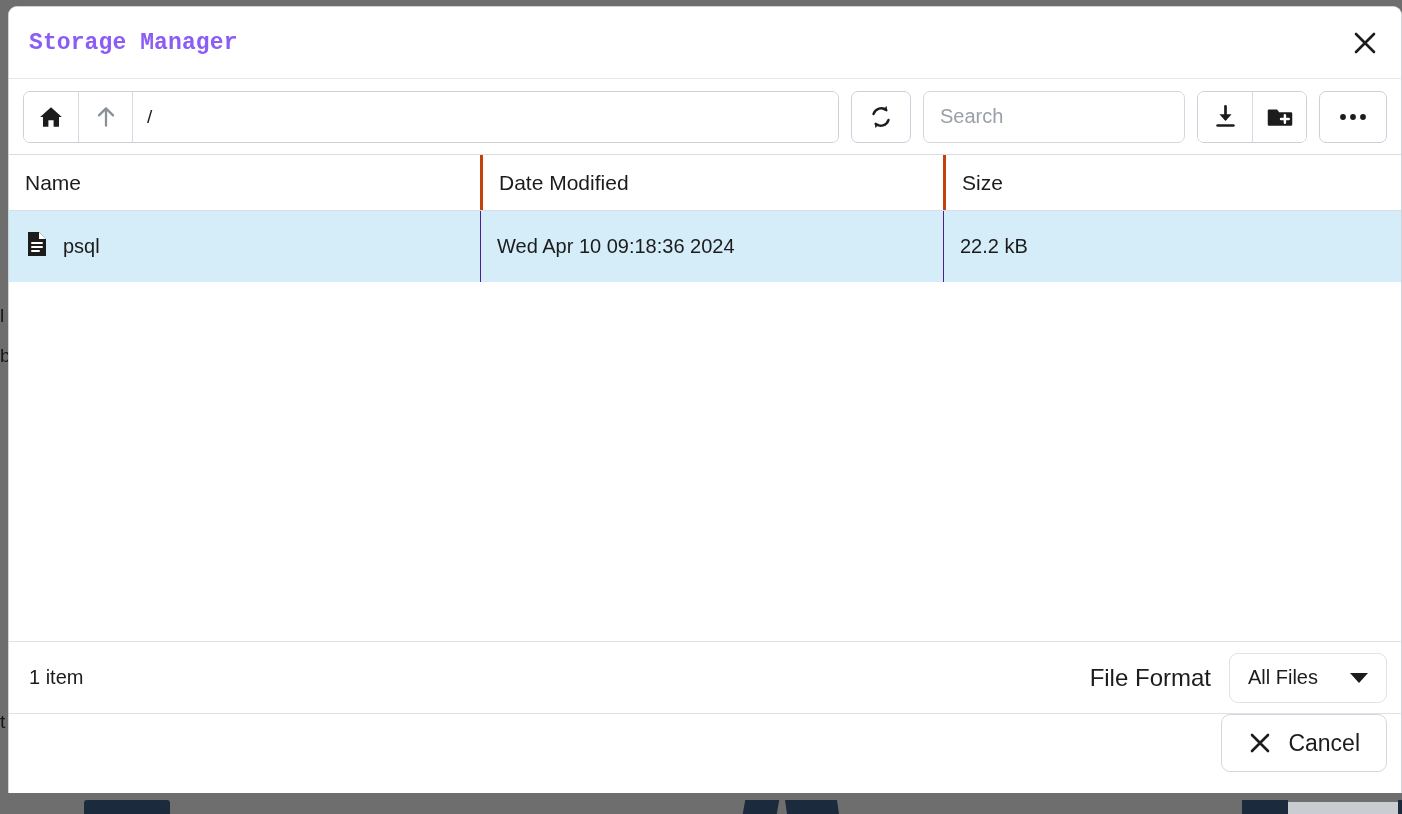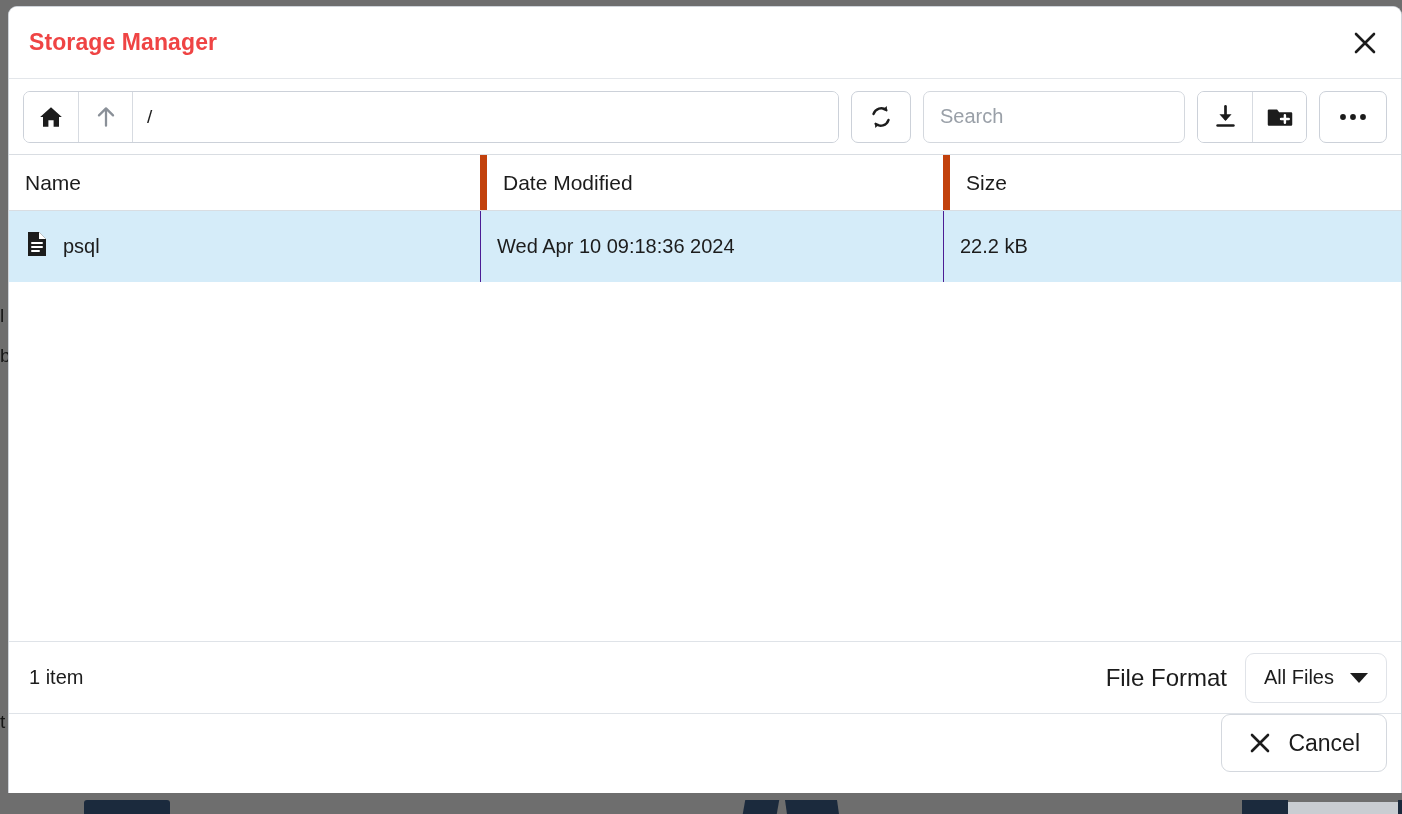--- a/index.html
+++ b/index.html
@@ -58,22 +58,23 @@
     display: flex;
     align-items: center;
     justify-content: space-between;
     padding: 0 14px 0 20px;
     border-bottom: 1px solid #e3e6ea;
     background: #fff;
   }
   #title-text {
     font-size: 23px;
     font-weight: bold;
-    color: #ef4444;
+    color: #8b5cf6;
     letter-spacing: .1px;
+    font-family: Liberation Mono, monospace;
   }
   #close-btn {
     width: 44px;
     height: 44px;
     display: flex;
     align-items: center;
     justify-content: center;
     background: none;
     border: none;
     cursor: pointer;
@@ -191,21 +192,21 @@
   }
   .th {
     display: flex;
     align-items: center;
     padding: 0 16px;
     font-size: 21px;
     font-weight: normal;
     color: #1c1c1c;
     cursor: pointer;
   }
-  .th + .th { border-left: 7px solid #c2410c; }
+  .th + .th { border-left: 3px solid #c2410c; }
   .col-name { width: 471px; flex: 0 0 471px; }
   .col-date { width: 463px; flex: 0 0 463px; }
   .col-size { flex: 1 1 auto; }
 
   #table-body { flex: 1 1 auto; min-height: 0; }
   .row {
     display: flex;
     height: 71px;
     cursor: pointer;
     text-align: center;
@@ -231,21 +232,21 @@
     padding: 0 14px 0 20px;
     border-top: 1px solid #dfe3e8;
     background: #fff;
   }
   #item-count { font-size: 20px; color: #1c1c1c; }
   #format-wrap { display: flex; align-items: center; gap: 18px; }
   #format-label { font-size: 24px; color: #1c1c1c; }
   #format-select {
     display: flex;
     align-items: center;
-    gap: 16px;
+    gap: 32px;
     height: 50px;
     padding: 0 18px;
     border: 1px solid #e0e3e8;
     border-radius: 9px;
     background: #fff;
     font-size: 20px;
     color: #1c1c1c;
     cursor: pointer;
   }
   .caret {

